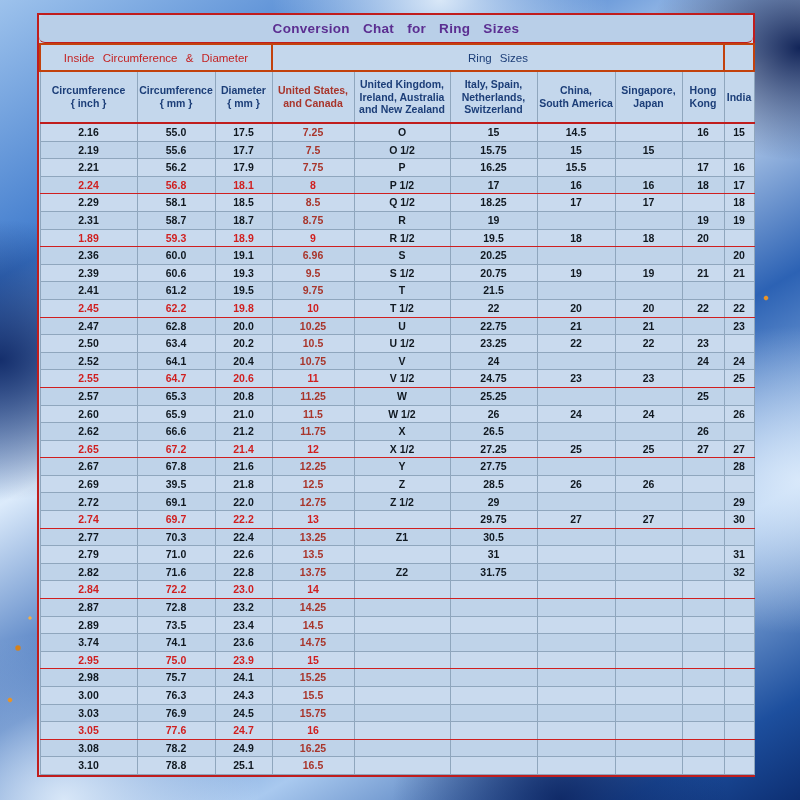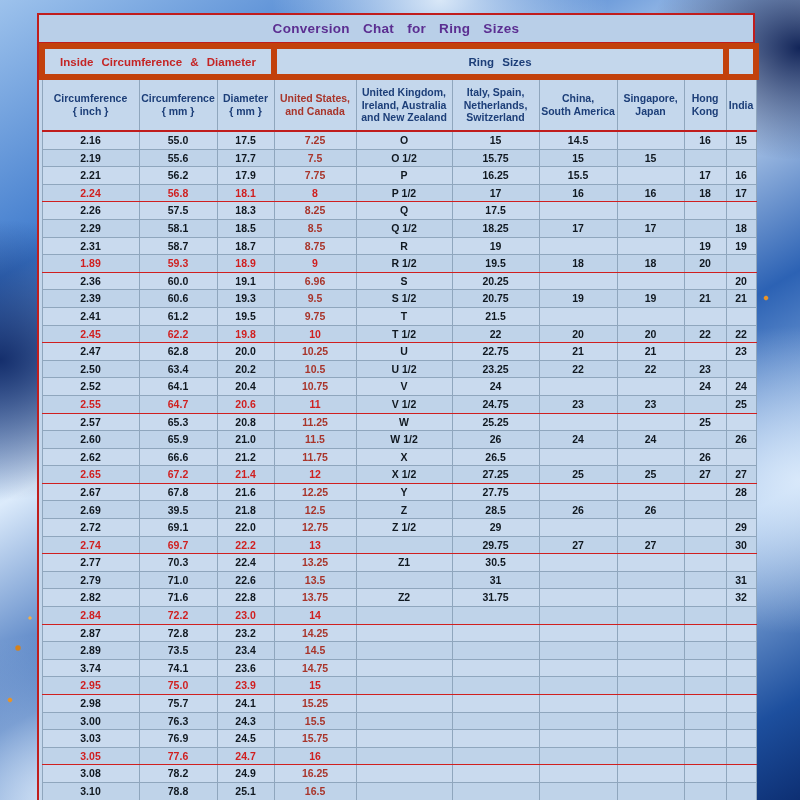--- a/index.html
+++ b/index.html
@@ -27,30 +27,30 @@
       linear-gradient(150deg,#9dc2ec 0%,#3d79cc 22%,#dcebfb 40%,#2c62b4 58%,#a9c9ef 75%,#1d4f9e 92%,#0d2f73 100%);
   }
   .chart{
     position:absolute;left:37px;top:13px;width:714px;
     border:2px solid #c01d1d;background:#c4d7ec;
   }
   .title{
     height:27px;line-height:27px;text-align:center;
     font-weight:bold;font-size:13.5px;color:#5b2e91;
     word-spacing:9px;letter-spacing:.3px;
-    border-bottom:1px solid #c01d1d;background:#b9cfe8;
+    border-bottom:1px solid #c01d1d;background:#b9cfe8;border-radius:6px;
   }
   table{width:100%;border-collapse:collapse;table-layout:fixed;}
   col.c0{width:97px}col.c1{width:78px}col.c2{width:57px}col.c3{width:82px}
   col.c4{width:96px}col.c5{width:87px}col.c6{width:78px}col.c7{width:67px}
   col.c8{width:42px}col.c9{width:30px}
   td,th{border:1px solid #8fa6bd;text-align:center;padding:0;overflow:hidden;}
   .group-row td{
-    height:25px;font-size:11.5px;font-weight:bold;word-spacing:5px;
-    border:6px solid #c2410c;background:#c4d7ec;
+    height:25px;font-size:11.5px;font-weight:normal;word-spacing:5px;
+    border:2px solid #c2410c;background:#c4d7ec;
   }
   .group-row td.red{color:#c42424;}
   .group-row td.navy{color:#1c3e78;}
   .colhead-row th{
     height:50px;font-size:10.5px;font-weight:bold;color:#1c3e78;
     white-space:pre-line;line-height:1.2;background:#c4d7ec;
     border-bottom:2px solid #c01d1d;
   }
   .colhead-row th:nth-child(4){color:#a8352b;}
   tbody td{
@@ -156,32 +156,20 @@
           <td>18.1</td>
           <td>8</td>
           <td>P 1/2</td>
           <td>17</td>
           <td>16</td>
           <td>16</td>
           <td>18</td>
           <td>17</td>
         </tr>
         <tr>
-          <td>2.26</td>
-          <td>57.5</td>
-          <td>18.3</td>
-          <td>8.25</td>
-          <td>Q</td>
-          <td>17.5</td>
-          <td></td>
-          <td></td>
-          <td></td>
-          <td></td>
-        </tr>
-        <tr>
           <td>2.29</td>
           <td>58.1</td>
           <td>18.5</td>
           <td>8.5</td>
           <td>Q 1/2</td>
           <td>18.25</td>
           <td>17</td>
           <td>17</td>
           <td></td>
           <td>18</td>

